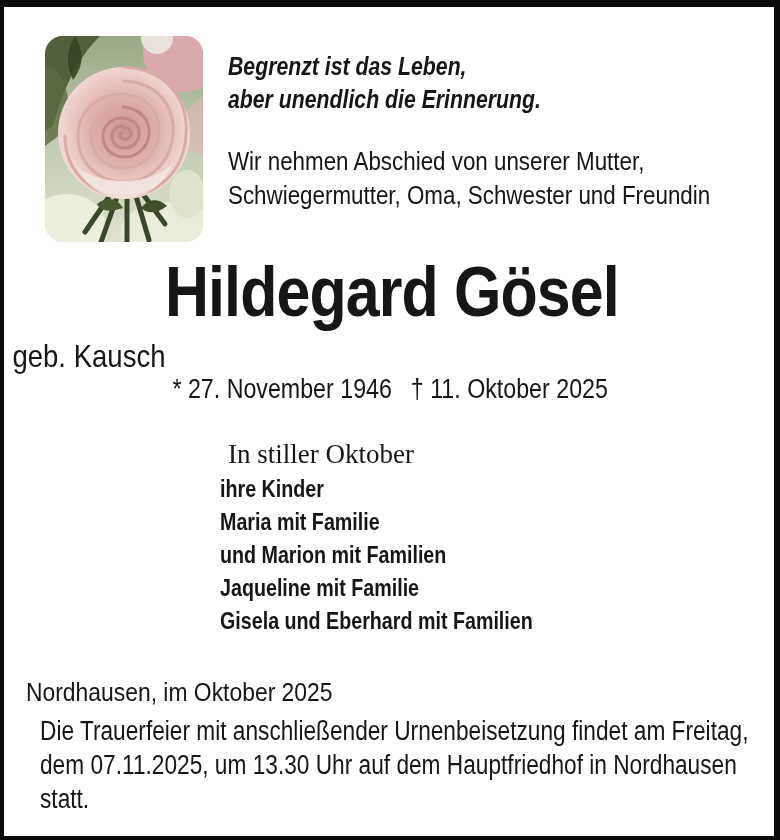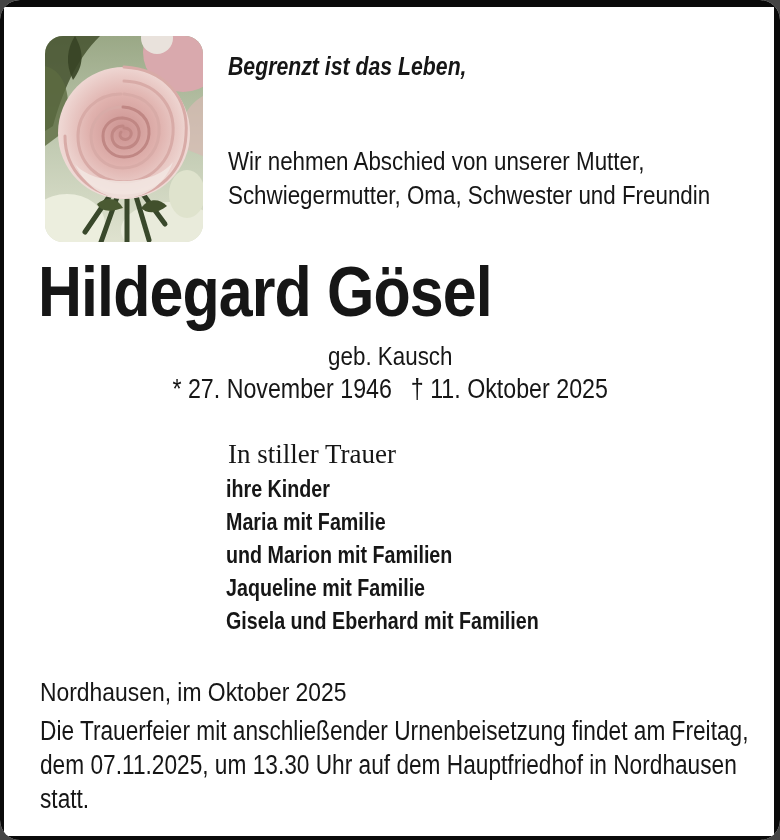--- a/index.html
+++ b/index.html
@@ -4,21 +4,20 @@
 <style>
   html,body{margin:0;padding:0;background:#444;}
   .page{
     position:relative;
     width:780px;height:840px;
     background:#ffffff;
     font-family:"Liberation Sans","DejaVu Sans",sans-serif;
     color:#161616;
     overflow:hidden;
     margin:0 auto;
-    border-radius:20px;
   }
   .frame{
     position:absolute;inset:0;
     border-style:solid;border-color:#0a0a0a;
     border-width:7px 6px 4px 4px;
     pointer-events:none;z-index:50;
   }
   
   .cx{display:inline-block;transform:scaleX(.86);transform-origin:0 50%;white-space:nowrap;}
   .cxc{display:inline-block;transform:scaleX(.86);transform-origin:50% 50%;white-space:nowrap;}
@@ -36,51 +35,51 @@
   }
   .motto .cx{transform:scaleX(.85);}
 
   .farewell{
     position:absolute;left:228px;top:144px;
     font-size:26px;line-height:34px;
   }
 
   .name-title{
     position:absolute;left:4px;right:0;top:250px;
-    text-align:left;
+    text-align:center;
     font-size:70px;line-height:84px;font-weight:bold;
     letter-spacing:-1px;
   }
   .name-title .cxc{transform:scaleX(.87);}
 
   .maiden{
     position:absolute;left:0;right:0;top:342px;
-    text-align:center;font-size:26px;line-height:28px;
+    text-align:left;font-size:32px;line-height:28px;
   }
 
   .dates{
     position:absolute;left:0;right:0;top:372px;
     text-align:center;font-size:27px;line-height:34px;
   }
   .dates .gap{display:inline-block;width:22px;}
 
   .mourning-intro{
     position:absolute;left:228px;top:438px;
     font-family:"Liberation Serif","DejaVu Serif",serif;
     font-size:27px;line-height:32px;
   }
 
   .mourners{
-    position:absolute;left:226px;top:472px;
+    position:absolute;left:220px;top:472px;
     font-size:24px;line-height:33px;font-weight:bold;
   }
   .mourners .cx{transform:scaleX(.82);}
 
   .place-date{
-    position:absolute;left:40px;top:676px;
+    position:absolute;left:26px;top:676px;
     font-size:26px;line-height:32px;
   }
   .place-date .cx{transform:scaleX(.88);}
 
   .funeral{
     position:absolute;left:40px;top:714px;
     font-size:27px;line-height:34px;
   }
   .funeral .cx{transform:scaleX(.84);}
 </style>
@@ -140,41 +139,42 @@
         <path d="M78 71 C95 72 105 84 104 98 C103 112 92 121 79 121 C67 121 58 112 58 100 C58 90 66 82 77 82"></path>
         <path d="M78 82 C89 83 95 90 94 99 C93 107 87 112 79 112 C72 112 67 107 67 100 C67 94 72 90 78 90"></path>
         <path d="M79 92 C84 92 87 95 86 99 C85 103 81 104 78 103 C75 102 74 98 76 96"></path>
       </g>
       <path d="M30 128 C48 150 108 152 128 126 C118 152 98 162 78 162 C57 162 40 149 30 128 Z" fill="#f2e6e2" opacity="0.85"></path>
     </svg>
   </div>
 
   <div class="motto">
     <div class="line"><span class="cx">Begrenzt ist das Leben,</span></div>
+    <div class="line"><span class="cx">aber unendlich die Erinnerung.</span></div>
   </div>
 
   <div class="farewell">
     <div class="line"><span class="cx">Wir nehmen Abschied von unserer Mutter,</span></div>
     <div class="line"><span class="cx">Schwiegermutter, Oma, Schwester und Freundin</span></div>
   </div>
 
   <div class="name-title">
     <span class="cxc">Hildegard Gösel</span>
   </div>
 
   <div class="maiden">
     <span class="cxc">geb. Kausch</span>
   </div>
 
   <div class="dates">
     <span class="cxc"><span>* 27. November 1946</span><span class="gap"></span><span>† 11. Oktober 2025</span></span>
   </div>
 
   <div class="mourning-intro">
-    <span>In stiller Trauer</span>
+    <span>In stiller Oktober</span>
   </div>
 
   <div class="mourners">
     <div class="line"><span class="cx">ihre Kinder</span></div>
     <div class="line"><span class="cx">Maria mit Familie</span></div>
     <div class="line"><span class="cx">und Marion mit Familien</span></div>
     <div class="line"><span class="cx">Jaqueline mit Familie</span></div>
     <div class="line"><span class="cx">Gisela und Eberhard mit Familien</span></div>
   </div>
 

